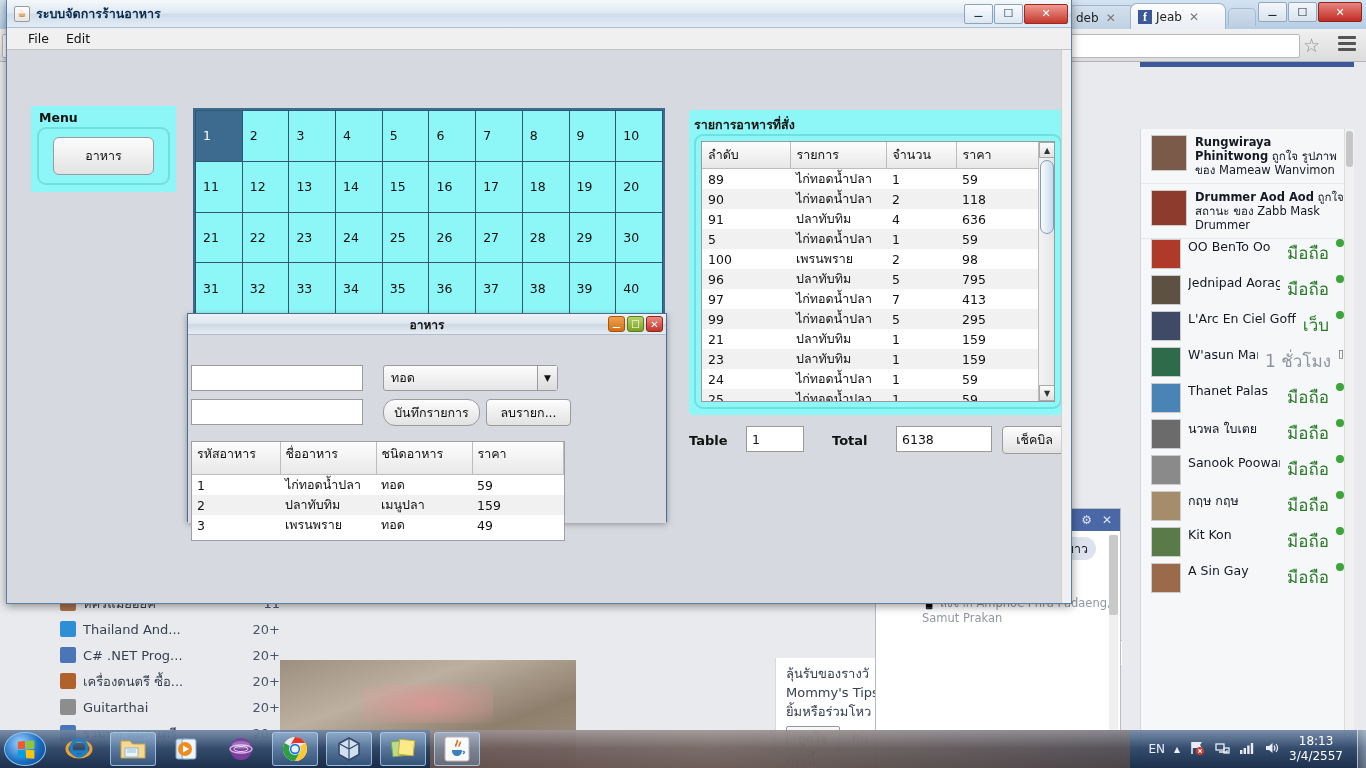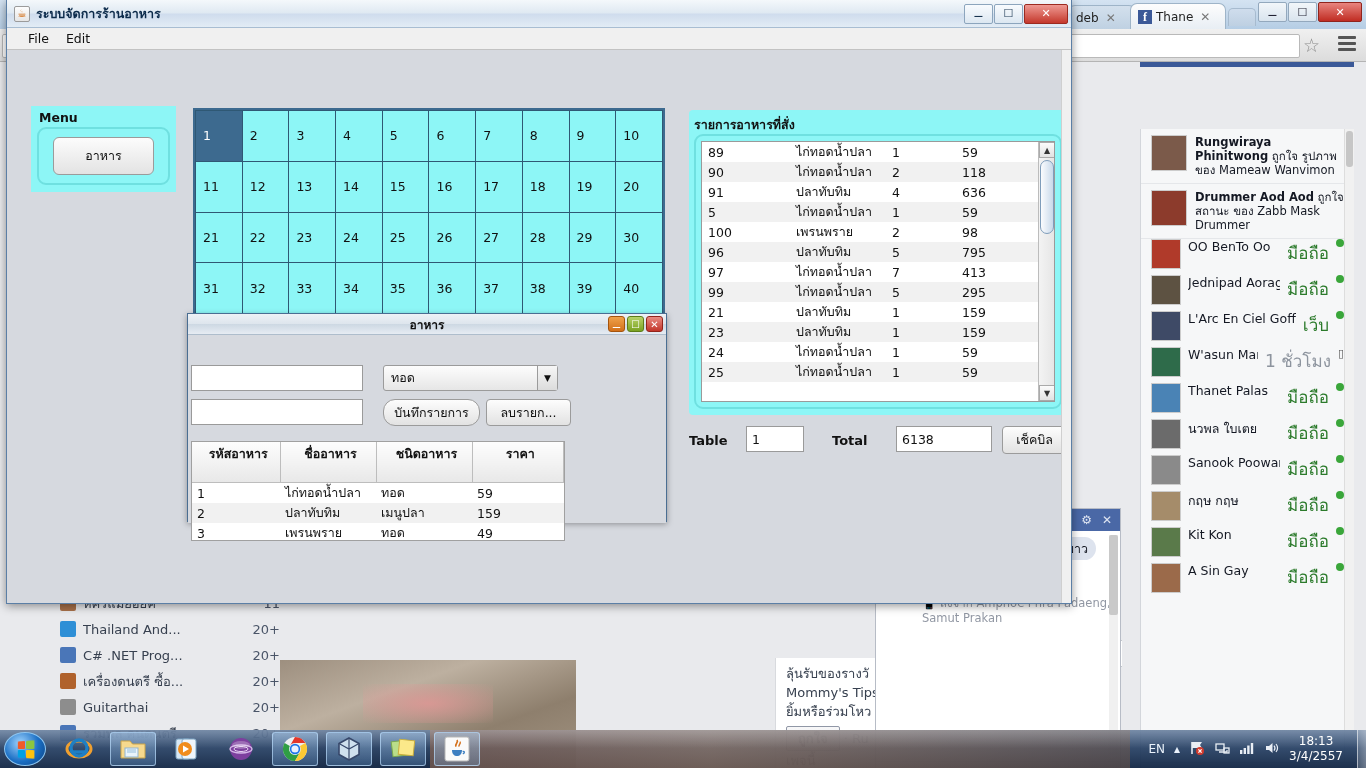--- a/index.html
+++ b/index.html
@@ -296,22 +296,22 @@
     display: flex; align-items: center; justify-content: center; font-size: 9px;
   }
   .food-table-wrap {
     position: absolute; left: 3px; top: 106px; width: 374px; height: 100px;
     background: #fff; border: 1px solid #a0a0a0; overflow: hidden;
   }
   .food-table { width: 100%; border-collapse: collapse; table-layout: fixed; }
   .food-table th {
     background: linear-gradient(#fdfdfd, #e8e8e8); border: 1px solid #bdbdbd;
     border-top: none; border-left: none;
-    font-size: 12.5px; font-weight: bold; text-align: center;
-    padding: 2px 0 18px 5px; height: 20px; color: #111;
+    font-size: 12.5px; font-weight: normal; text-align: left;
+    padding: 2px 0 10px 5px; height: 20px; color: #111;
   }
   .food-table td { font-size: 12.5px; padding: 0 0 0 5px; height: 19px; color: #111; }
   .food-table tr.alt td { background: #f1f1f1; }
   .desktop-scrollbar-right {
     position: absolute; right: 0; top: 0; width: 10px; height: 100%;
     background: #f0f0f0; border-left: 1px solid #cfcfcf;
   }
 
   
   #taskbar {
@@ -347,21 +347,21 @@
 
   <div id="browser">
 
     <div class="chrome-tabstrip">
       <div class="chrome-tab inactive" style="left:1068px;width:68px;">
         <span>deb</span>
         <span class="tab-x">✕</span>
       </div>
       <div class="chrome-tab" style="left:1130px;width:96px;">
         <span class="fav-f">f</span>
-        <span>Thane</span>
+        <span>Jeab</span>
         <span class="tab-x">✕</span>
       </div>
       <div class="tab-plus" style="left:1228px;"></div>
       <div class="win-ctrl-row" style="right:4px;">
         <div class="win-btn">⚊</div>
         <div class="win-btn">☐</div>
         <div class="win-btn close">✕</div>
       </div>
     </div>
 
@@ -637,20 +637,27 @@
           <div class="order-table-scroll">
             <table class="order-table">
               <colgroup>
                   <col style="width:88px">
                   <col style="width:96px">
                   <col style="width:70px">
                   <col style="width:94px">
                   <col>
                 </colgroup>
               <tbody>
+                  <tr>
+                <th>ลำดับ</th>
+                <th>รายการ</th>
+                <th>จำนวน</th>
+                <th>ราคา</th>
+                <th></th>
+              </tr>
               <tr>
                 <td>89</td>
                 <td>ไก่ทอดน้ำปลา</td>
                 <td>1</td>
                 <td>59</td>
                     <td></td>
               </tr>
               <tr class="alt">
                 <td>90</td>
                 <td>ไก่ทอดน้ำปลา</td>

